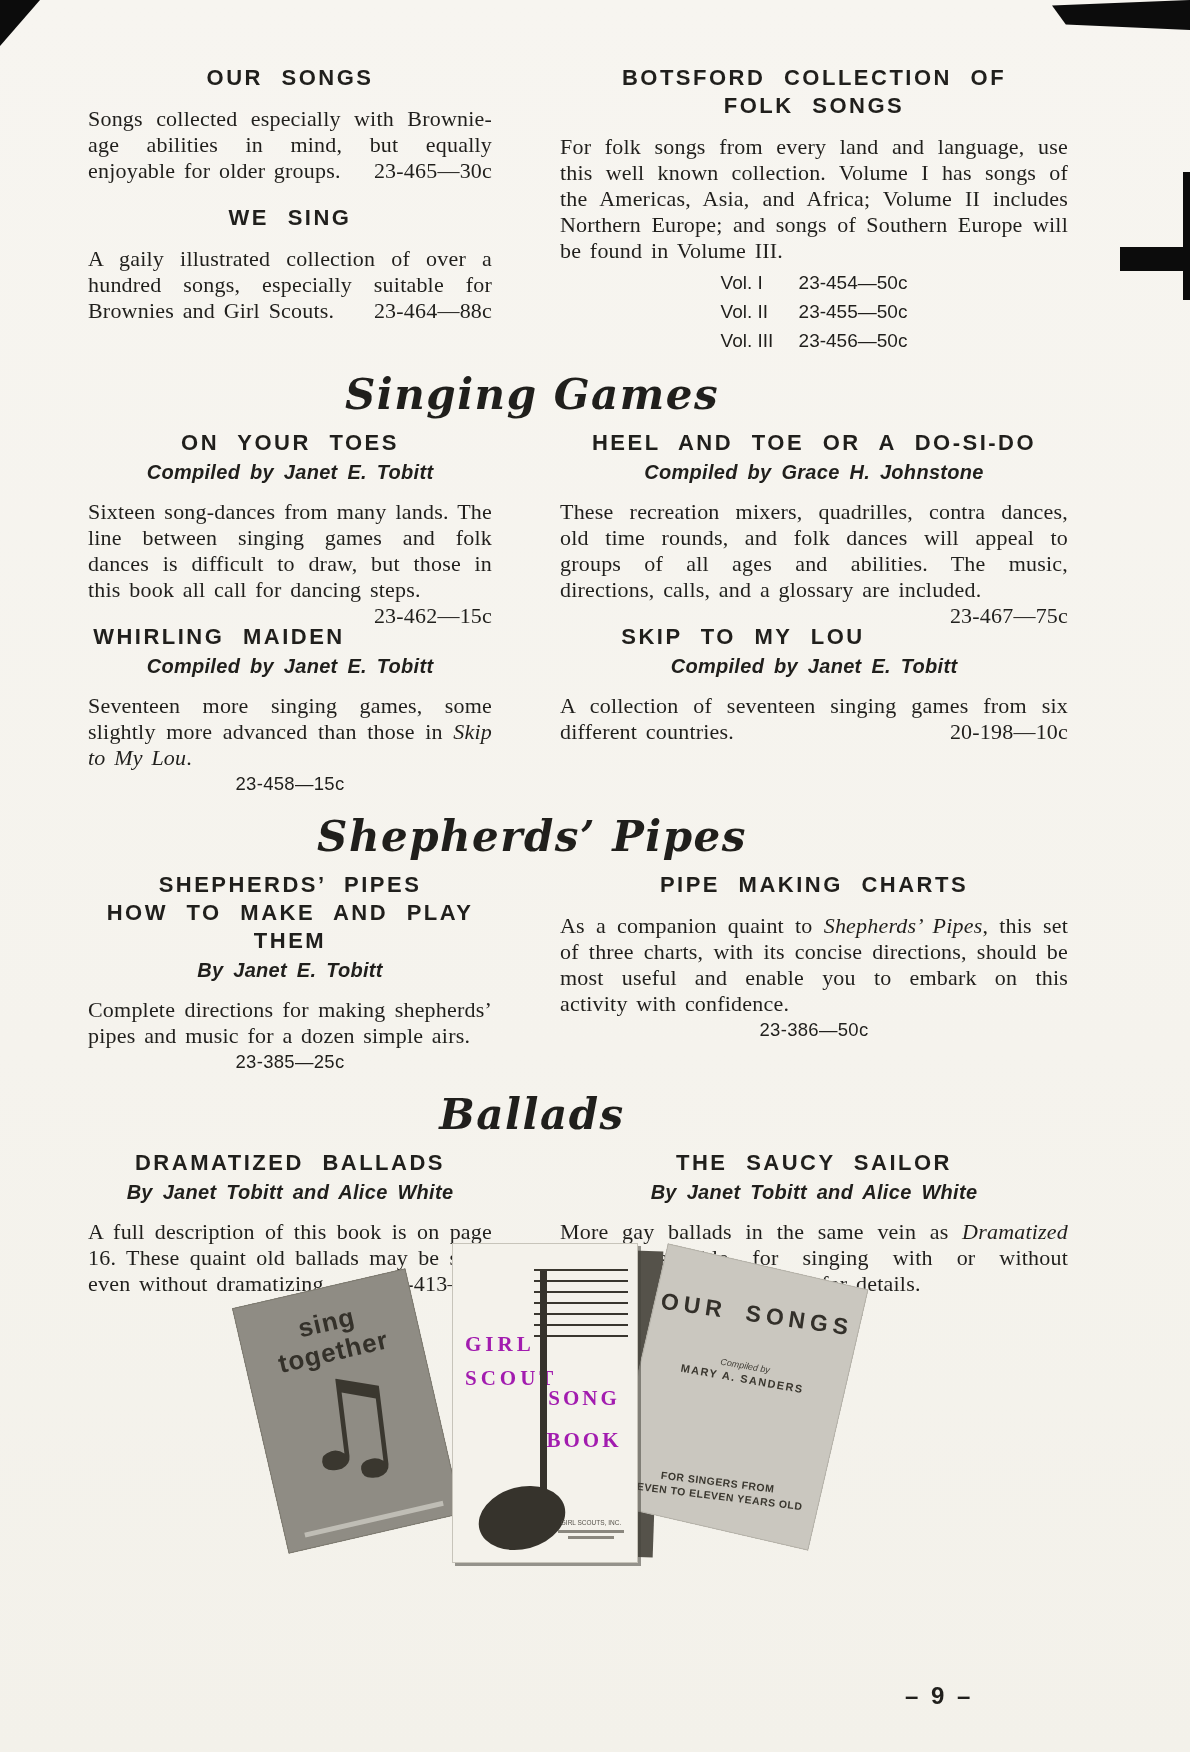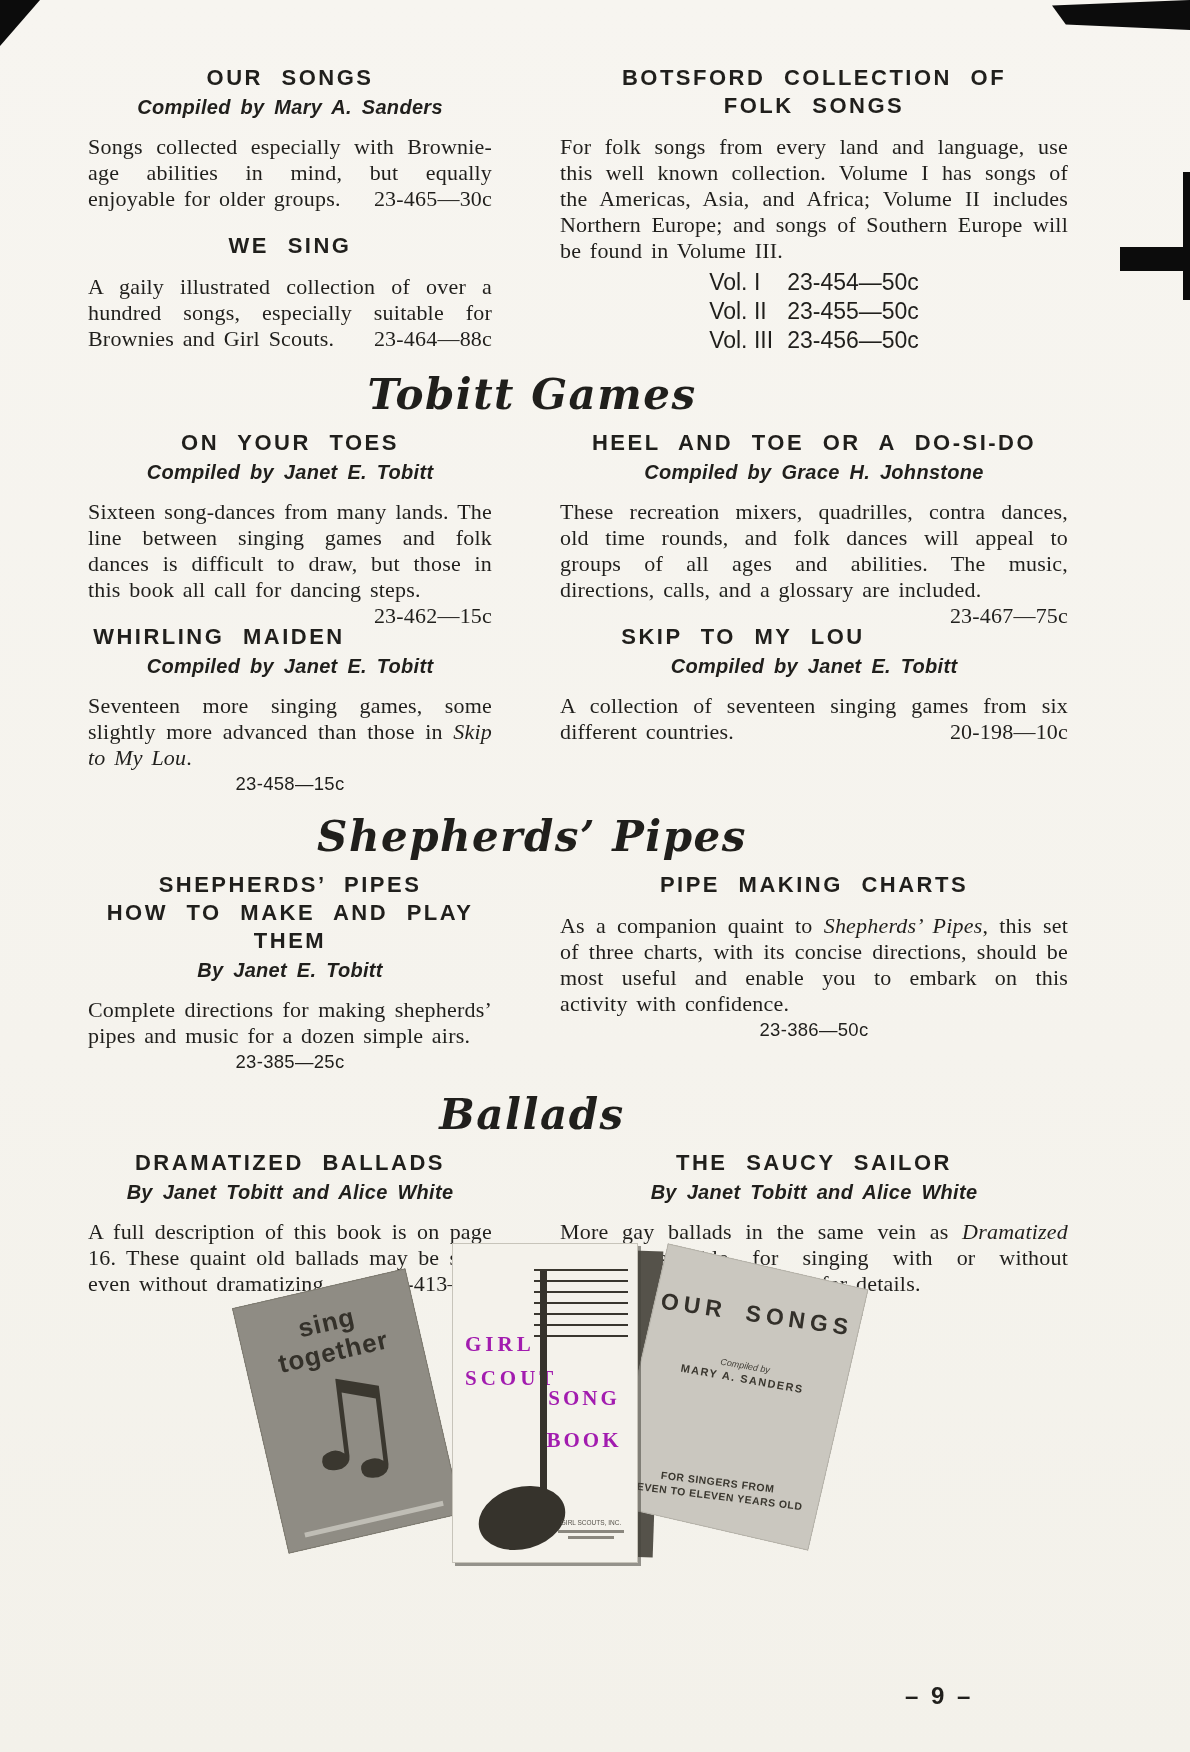--- a/index.html
+++ b/index.html
@@ -16,21 +16,21 @@
   .body{font-size:22px; line-height:26px; text-align:justify; margin:14px 10px 0; word-spacing:3px; letter-spacing:.2px;font-family:Liberation Serif, serif;}
   .code{float:right; margin-left:14px; white-space:nowrap;}
   .code-center{font-size:18.5px; line-height:26px; text-align:center; margin-top:0; letter-spacing:.3px;}
   .it{font-style:italic;}
   .entry2{margin-top:20px; display:block;}
   .script{
     font-family:"DejaVu Serif",serif; font-style:italic; font-weight:700;
     font-size:42px; line-height:52px; text-align:center; letter-spacing:1.5px;
     margin:14px 0 8px; transform:translateX(-70px);
   }
-  .vols{margin-top:4px; display:flex; flex-direction:column; align-items:center; font-size:23px; line-height:29px;}
+  .vols{margin-top:4px; display:flex; flex-direction:column; align-items:center; font-size:19px; line-height:29px;}
   .vol{display:flex;}
   .vol .lab{width:78px;}
   
   .books{position:absolute; top:1243px; left:240px; width:640px; height:330px;}
   .book{position:absolute; box-sizing:border-box;}
   .spine{position:absolute; left:388px; top:8px; width:30px; height:306px; background:#55524a; transform:rotate(2deg); z-index:1;}
   .book-left{
     left:18px; top:42px; width:178px; height:252px; background:#8f8c84;
     transform:rotate(-13deg); z-index:2; box-shadow:inset 0 0 0 1px #7c796f;
   }
@@ -70,21 +70,20 @@
 </head>
 <body>
 
 <div class="page">
   <div class="content">
 
     <div class="row">
       <div class="col">
         <section>
           <h3 class="h">OUR SONGS</h3>
-          <p class="byline">Compiled by Mary A. Sanders</p>
           <p class="body"><span>Songs collected especially with Brownie-age abilities in mind, but equally enjoyable for older groups.</span><span class="code">23-465—30c</span></p>
         </section>
         <section class="entry2">
           <h3 class="h">WE SING</h3>
           <p class="body"><span>A gaily illustrated collection of over a hundred songs, especially suitable for Brownies and Girl Scouts.</span><span class="code">23-464—88c</span></p>
         </section>
       </div>
       <div class="col">
         <section>
           <h3 class="h"><span>BOTSFORD COLLECTION OF</span><br><span>FOLK SONGS</span></h3>
@@ -100,21 +99,21 @@
               </div>
             <div class="vol">
                 <span class="lab">Vol. III</span>
                 <span>23-456—50c</span>
               </div>
           </div>
         </section>
       </div>
     </div>
 
-    <h2 class="script">Tobitt Games</h2>
+    <h2 class="script">Singing Games</h2>
     <div class="row">
       <div class="col">
         <section>
           <h3 class="h">ON YOUR TOES</h3>
           <p class="byline">Compiled by Janet E. Tobitt</p>
           <p class="body"><span>Sixteen song-dances from many lands. The line between singing games and folk dances is difficult to draw, but those in this book all call for dancing steps.</span><span class="code">23-462—15c</span></p>
         </section>
         <section class="entry2">
           <h3 class="h">WHIRLING MAIDEN</h3>
           <p class="byline">Compiled by Janet E. Tobitt</p>

